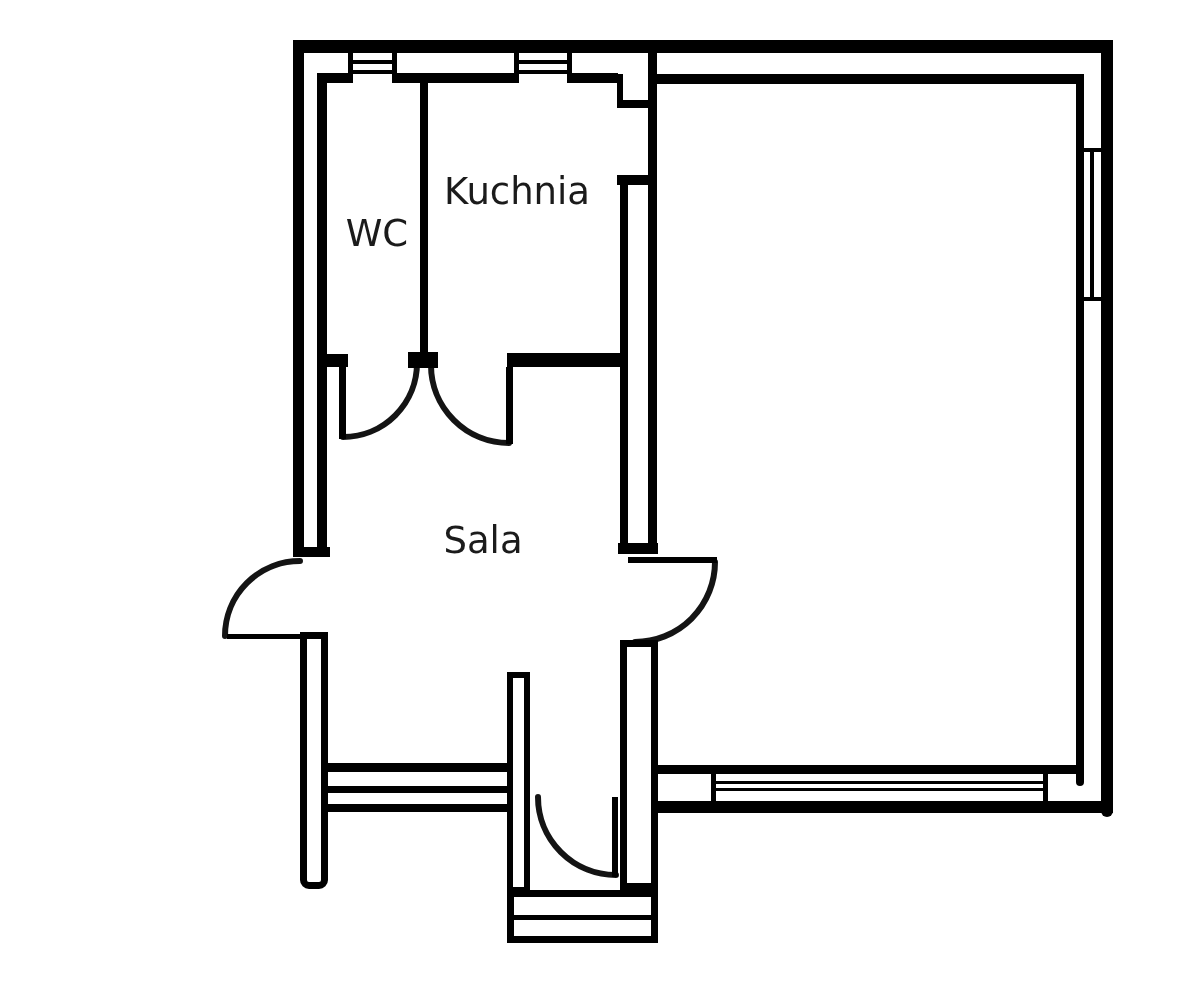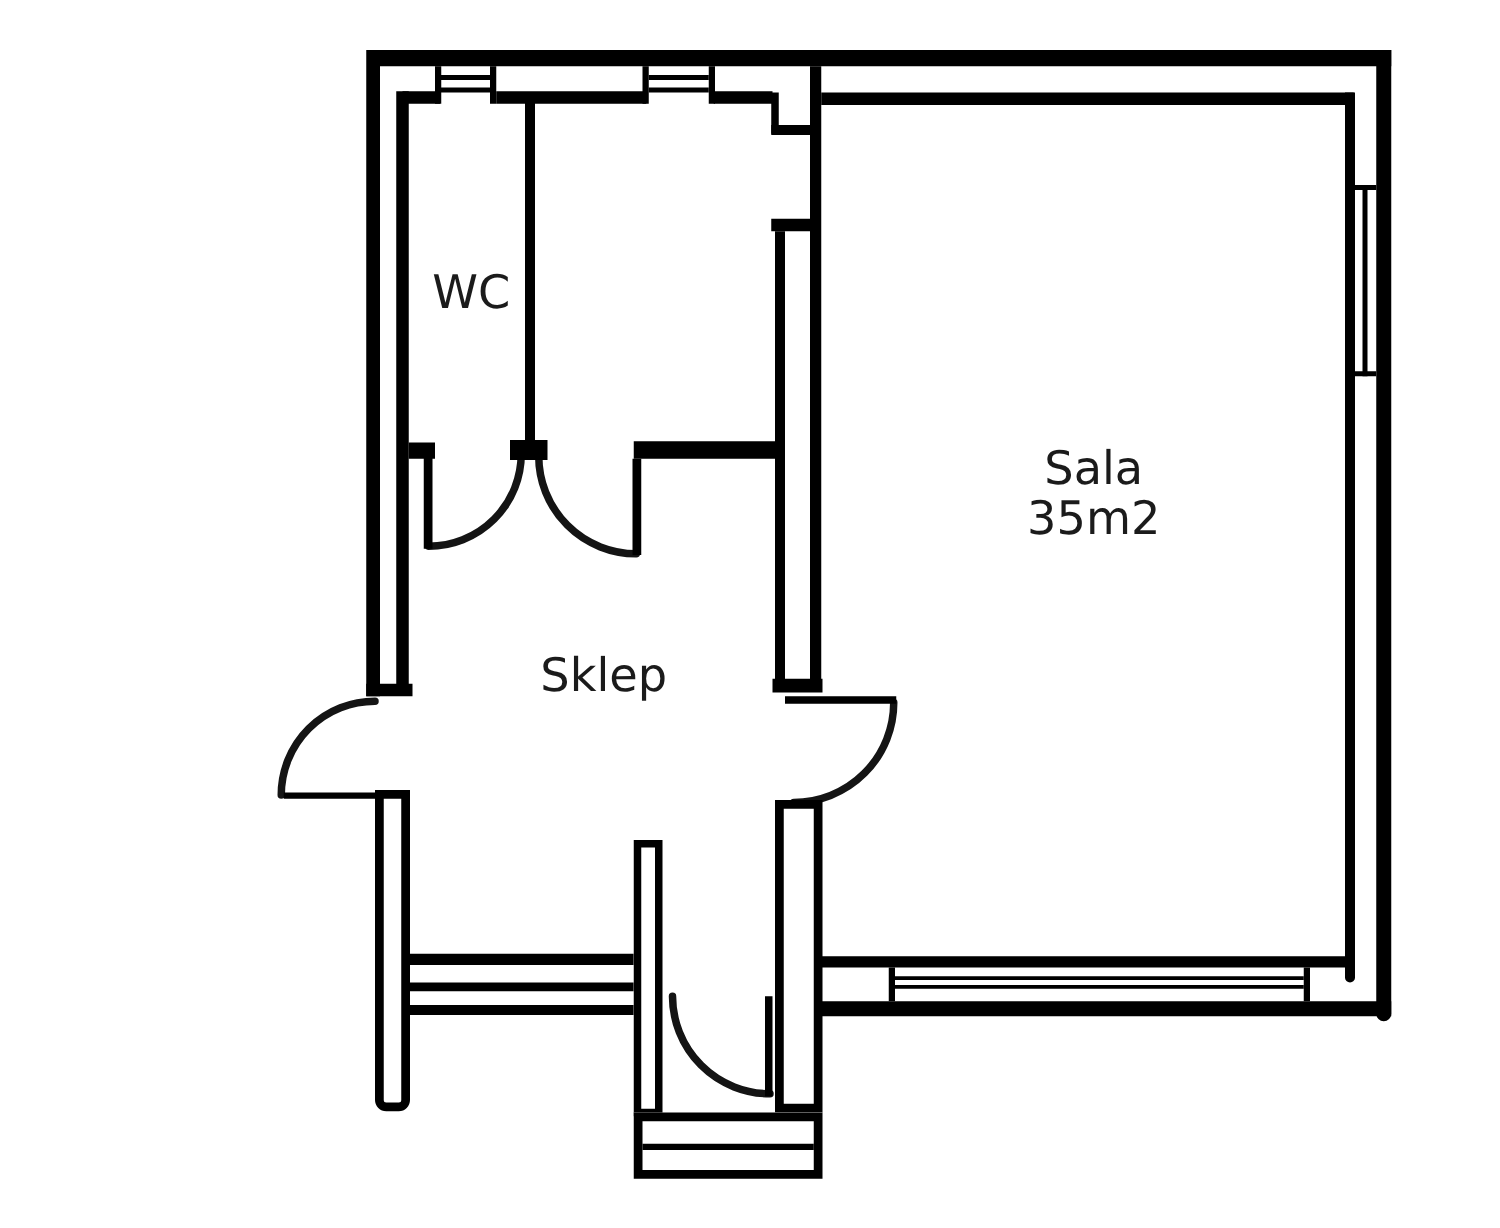--- a/index.html
+++ b/index.html
@@ -90,19 +90,16 @@
 
   <svg class="arcs" width="1200" height="982" viewBox="0 0 1200 982">
     <path d="M 417 363 A 74 74 0 0 1 343 437"></path>
     <path d="M 431 365 A 78 78 0 0 0 509 443"></path>
     <path d="M 300 561 A 75 75 0 0 0 225 636"></path>
     <path d="M 715 562 A 80 80 0 0 1 635 642"></path>
     <path d="M 538 797 A 78 78 0 0 0 616 875"></path>
   </svg>
 
   <div class="label" style="left:377px;top:190px;margin-top:44px;">WC</div>
-  <div class="label" style="left:875px;top:395px;">
-    <span style="display:block;">Sala</span>
-    <span style="display:block;">35m2</span>
-  </div>
-  <div class="label" style="left:483px;top:541px;">Sklep</div>
+  <div class="label" style="left:517px;top:192px;">Kuchnia</div>
+  <div class="label" style="left:483px;top:541px;">Sala</div>
 
 </div>
 
 </body></html>

